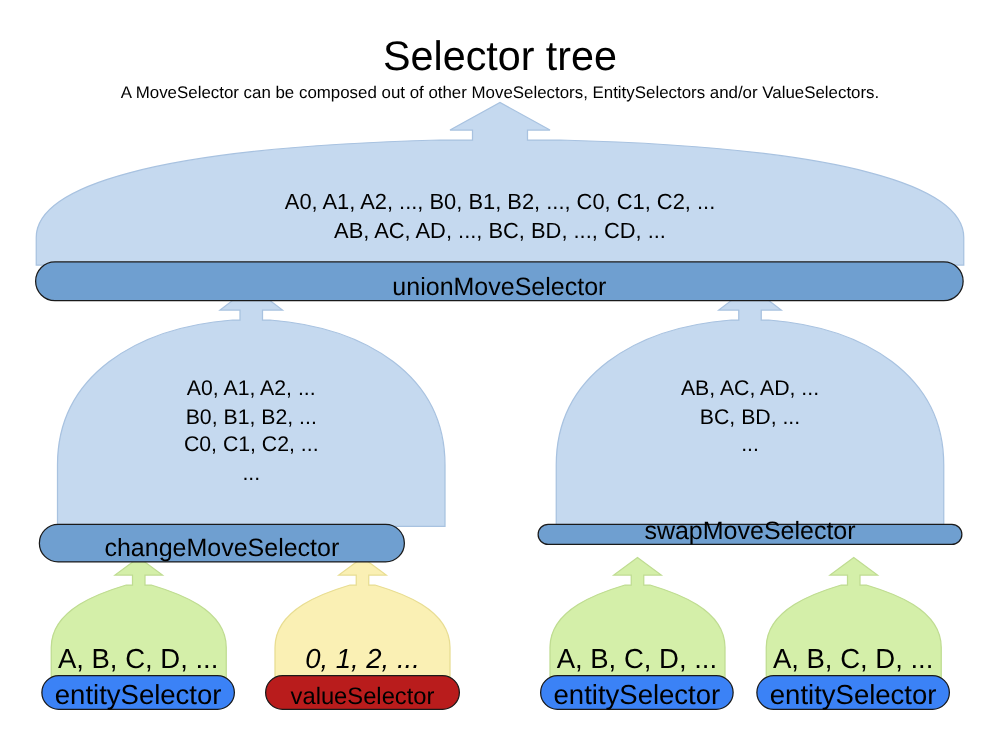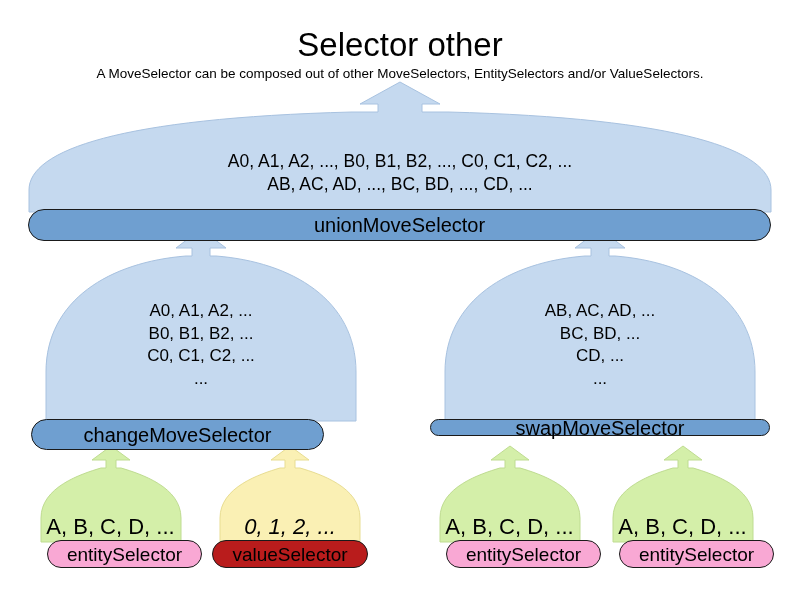--- a/index.html
+++ b/index.html
@@ -37,34 +37,33 @@
   #page-subtitle {
     top: 66px;
     font-size: 13.5px;
   }
   .node-label {
     position: absolute;
     box-sizing: border-box;
     border: 1.4px solid #1a1a1a;
     border-radius: 16px;
     display: flex;
-    align-items: center;
+    align-items: flex-end;
     justify-content: center;
     text-align: center;
     line-height: 1;
     z-index: 5;
   }
   .lbl-move {
     background: #6f9fd0;
     font-size: 20px;
   }
   .lbl-entity {
-    background: #f9a8d4;
-    font-size: 19px;
-    margin-left: 14px;
+    background: #3b82f6;
+    font-size: 22px;
   }
   .lbl-value {
     background: #b91c1c;
     font-size: 19px;
   }
   .contents {
     position: absolute;
     text-align: center;
     z-index: 4;
     line-height: 1.33;
@@ -172,21 +171,21 @@
            L 664,460
            L 683,446
            L 702,460
            L 688,460
            L 688,468
            L 693,468
            C 713,474 753,487 753,518
            L 753,542 Z" fill="#d4efa9" stroke="#bfdc91" stroke-width="1"></path>
 </svg>
 
-<div class="heading" id="page-title">Selector other</div>
+<div class="heading" id="page-title">Selector tree</div>
 <div class="heading" id="page-subtitle">A MoveSelector can be composed out of other MoveSelectors, EntitySelectors and/or ValueSelectors.</div>
 
 <div class="contents contents-lg" style="left:29px; top:150px; width:742px;">
   <span class="line">A0, A1, A2, ..., B0, B1, B2, ..., C0, C1, C2, ...</span>
   <span class="line">AB, AC, AD, ..., BC, BD, ..., CD, ...</span>
 </div>
 
 <div class="node-label lbl-move" style="left:28px; top:209px; width:743px; height:32px;">
   <span>unionMoveSelector</span>
 </div>
@@ -198,21 +197,20 @@
   <span class="line">...</span>
 </div>
 
 <div class="node-label lbl-move" style="left:31px; top:419px; width:293px; height:31px;">
   <span>changeMoveSelector</span>
 </div>
 
 <div class="contents contents-md" style="left:445px; top:300px; width:310px;">
   <span class="line">AB, AC, AD, ...</span>
   <span class="line">BC, BD, ...</span>
-  <span class="line">CD, ...</span>
   <span class="line">...</span>
 </div>
 
 <div class="node-label lbl-move" style="left:430px; top:419px; width:340px; height:17px;">
   <span>swapMoveSelector</span>
 </div>
 
 <div class="contents contents-sm" style="left:33px; top:512px; width:155px;">
   <span class="line">A, B, C, D, ...</span>
 </div>

